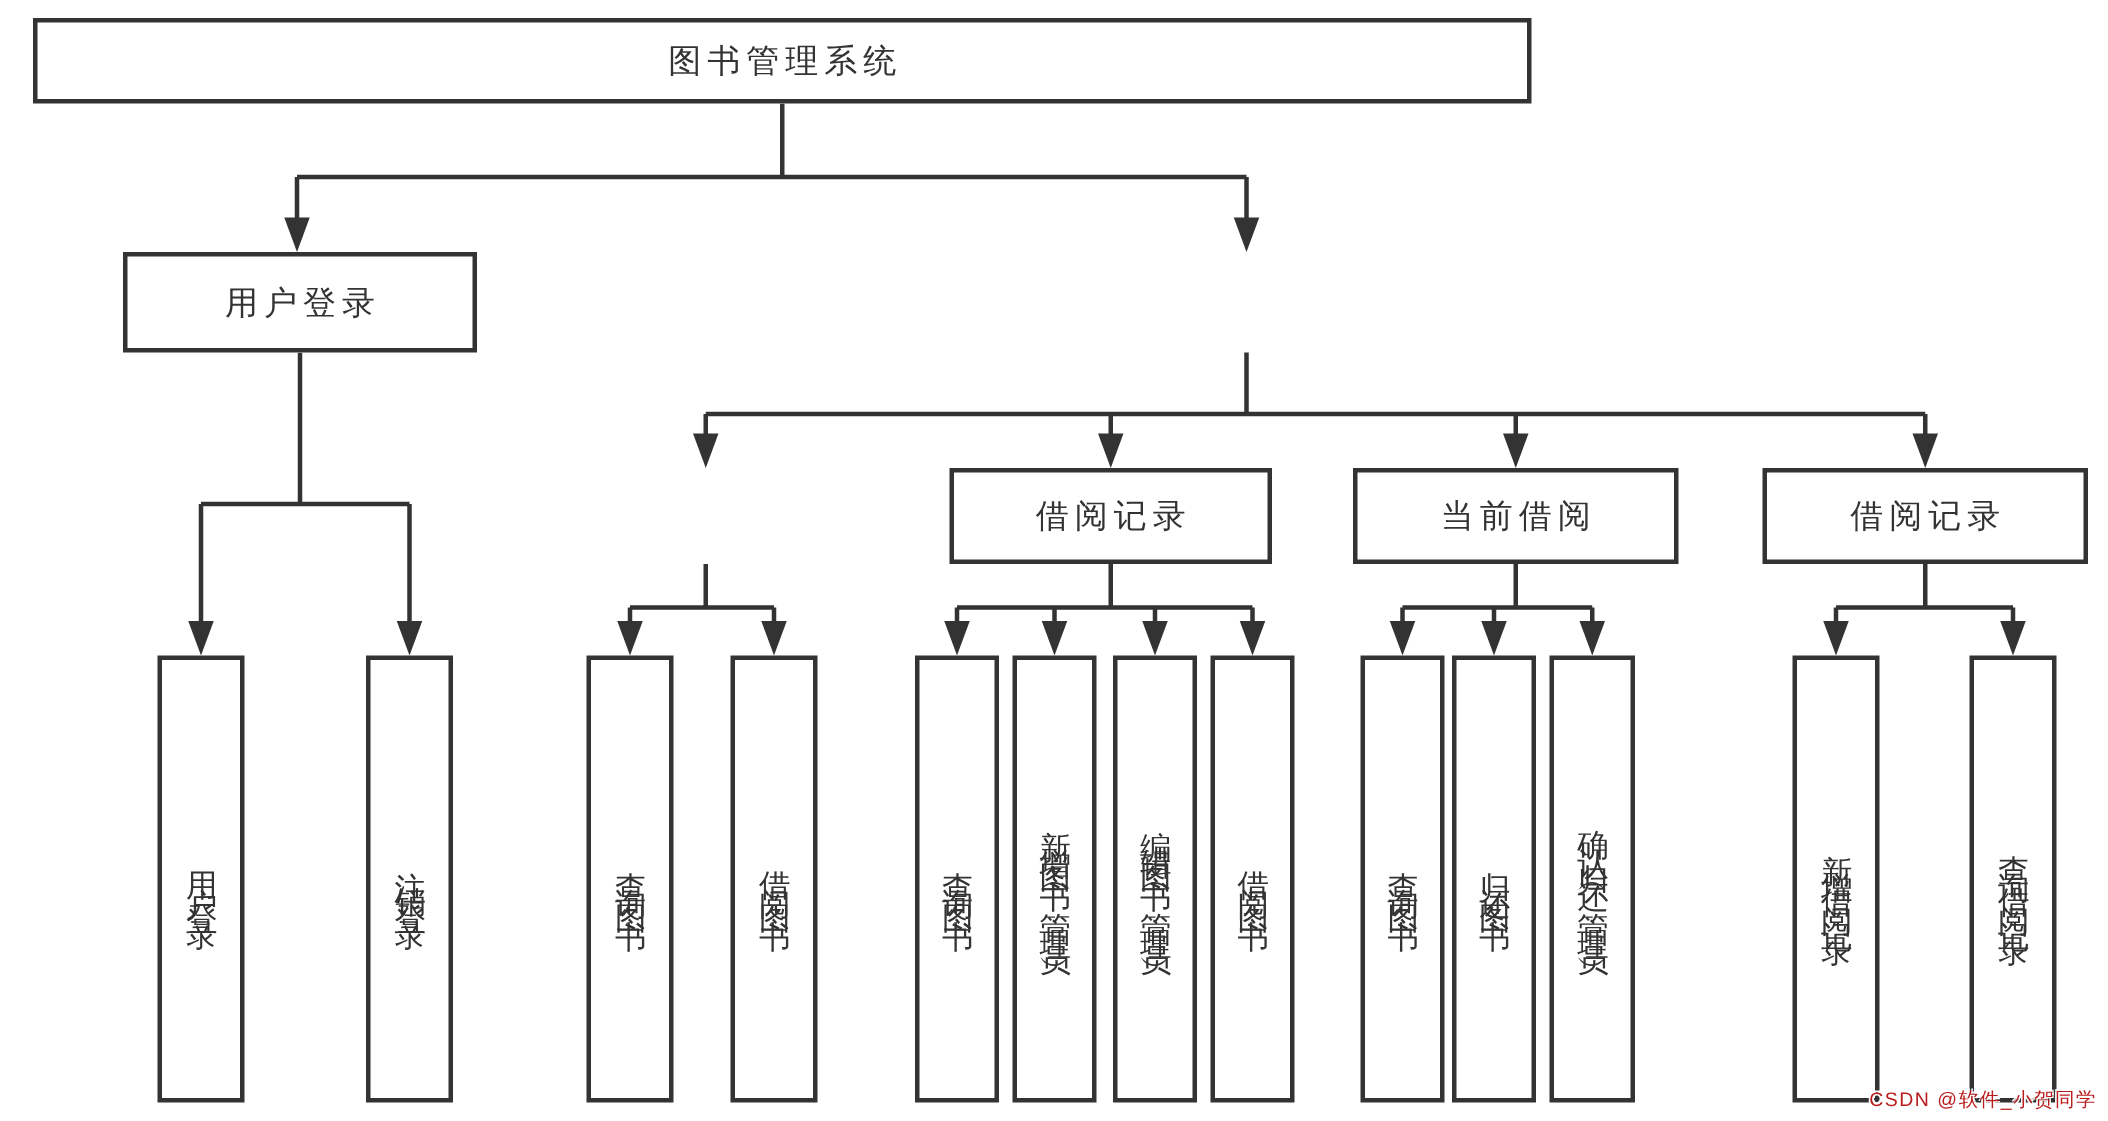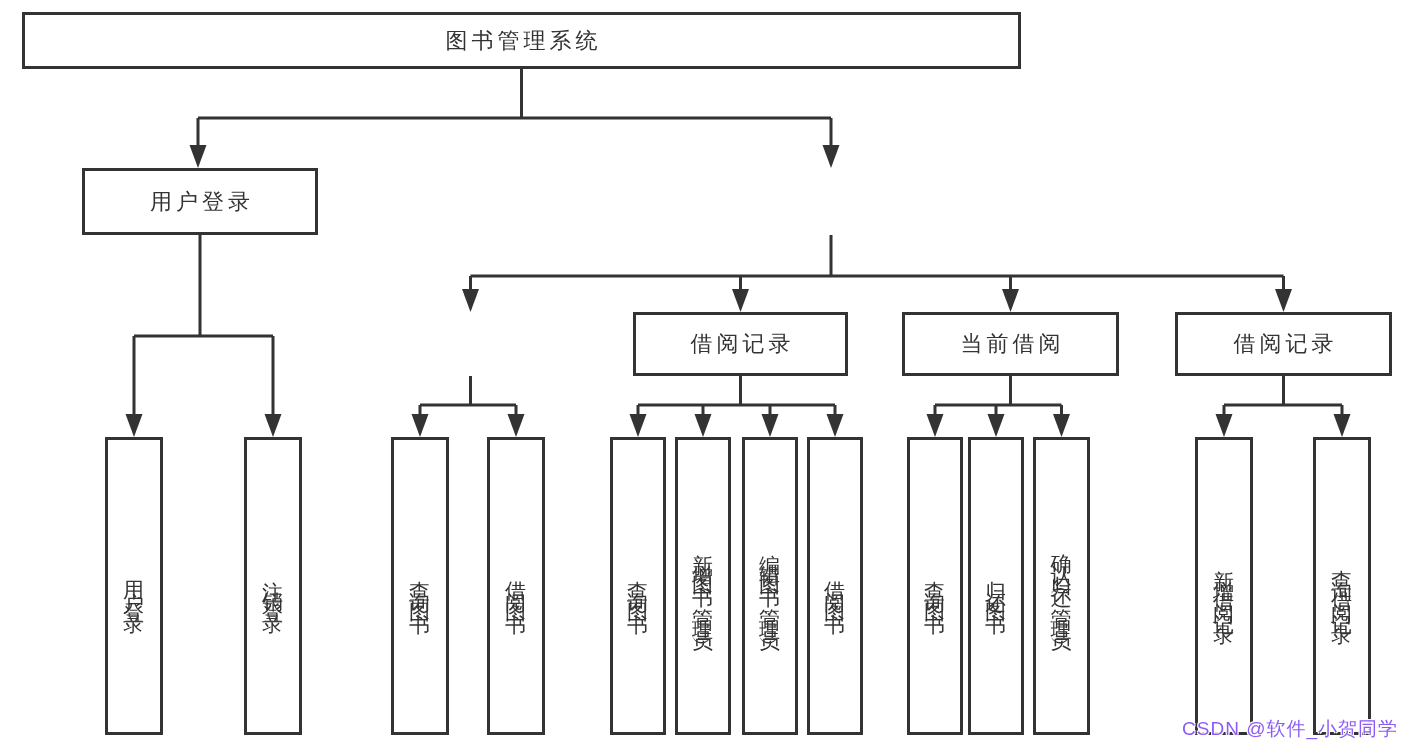--- a/index.html
+++ b/index.html
@@ -52,23 +52,23 @@
     text-orientation: mixed;
     font-size: 21px;
     line-height: 1;
     letter-spacing: 11px;
     white-space: nowrap;
   }
   .watermark {
     position: absolute;
     right: 7px;
     bottom: 5px;
-    font-size: 19px;
+    font-size: 13px;
     letter-spacing: 1px;
-    color: #8b5cf6;
+    color: #b91c1c;
     text-shadow: -1px -1px 0 #ffffff, 1px -1px 0 #ffffff,
                  -1px  1px 0 #ffffff, 1px  1px 0 #ffffff;
     white-space: nowrap;
     text-align: center;
   }
 </style>
 </head>
 <body>
 
 <div class="canvas">

